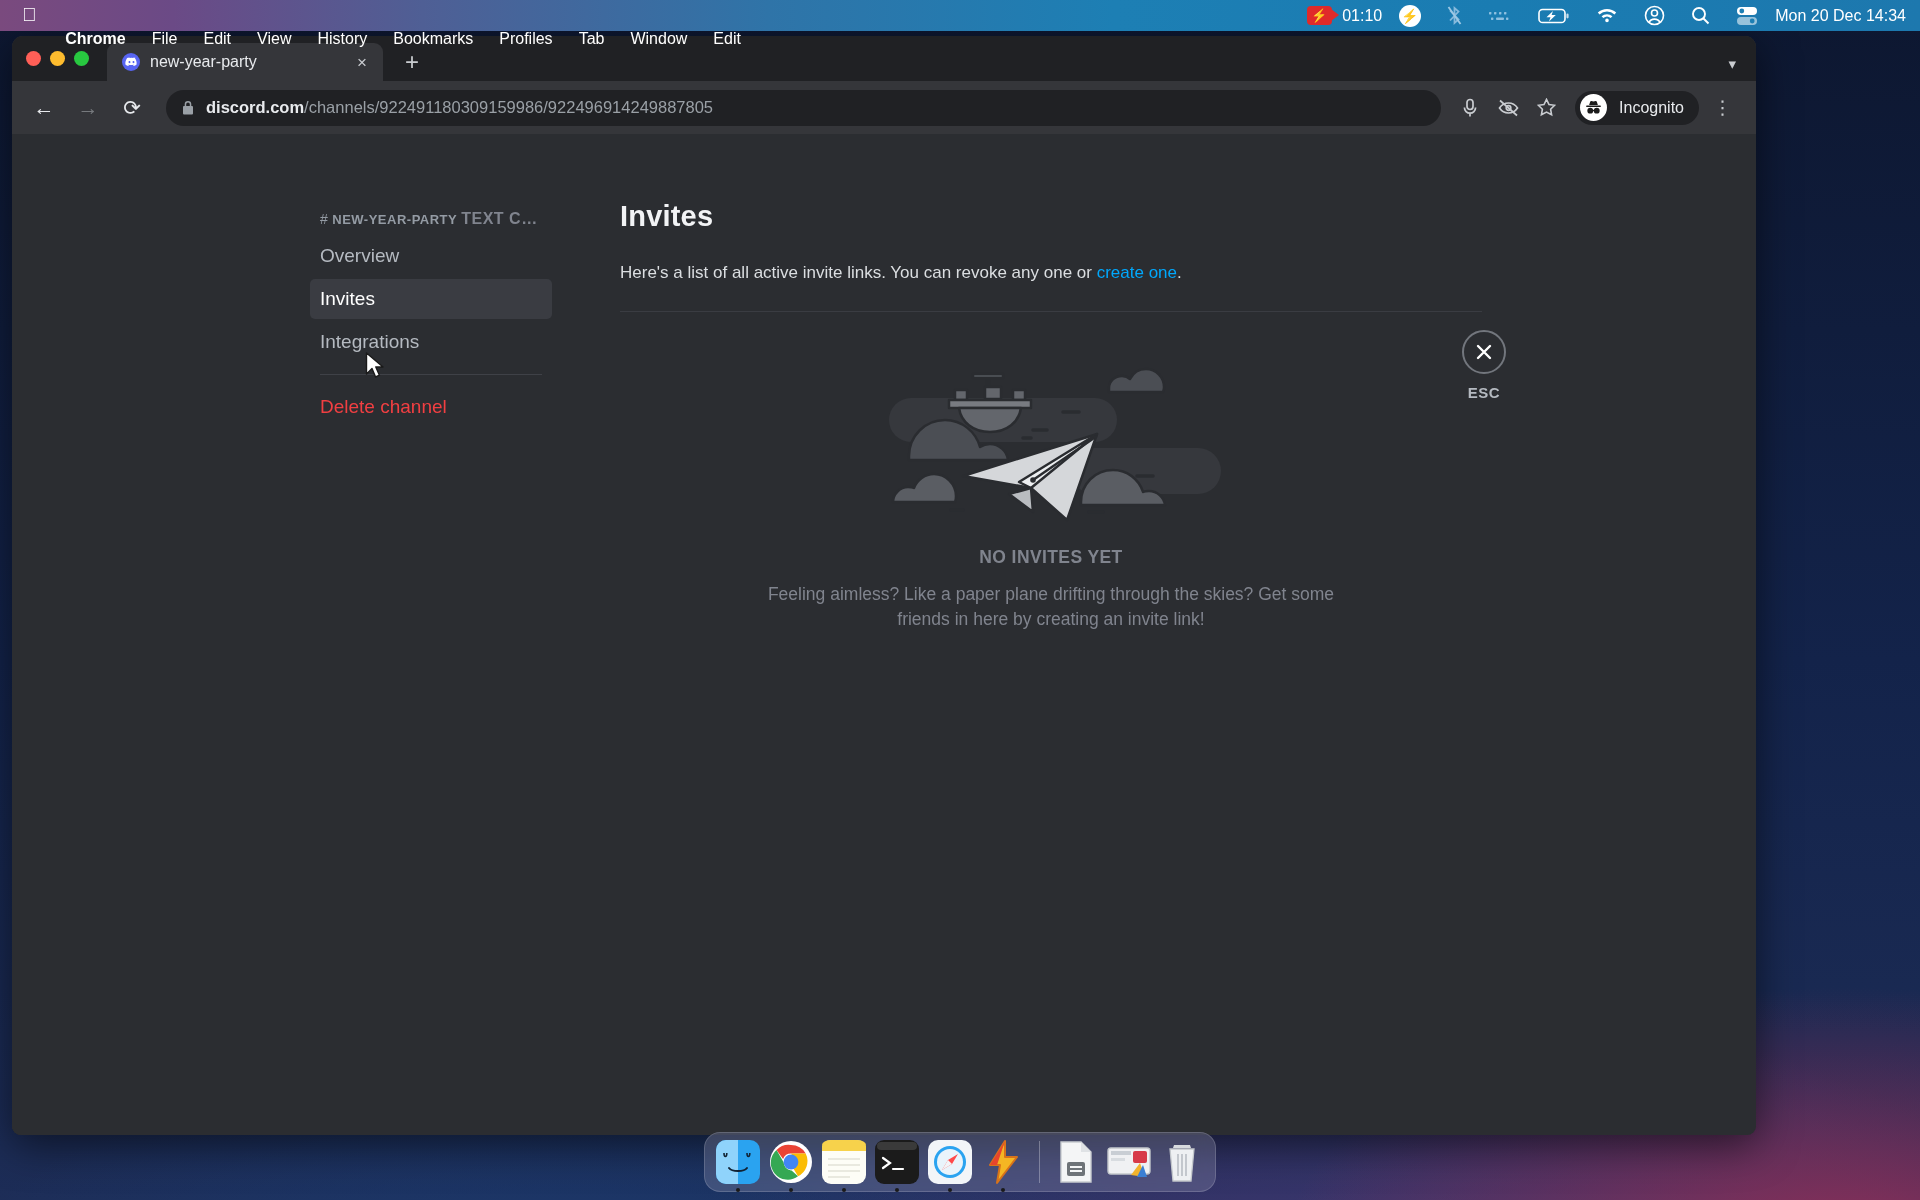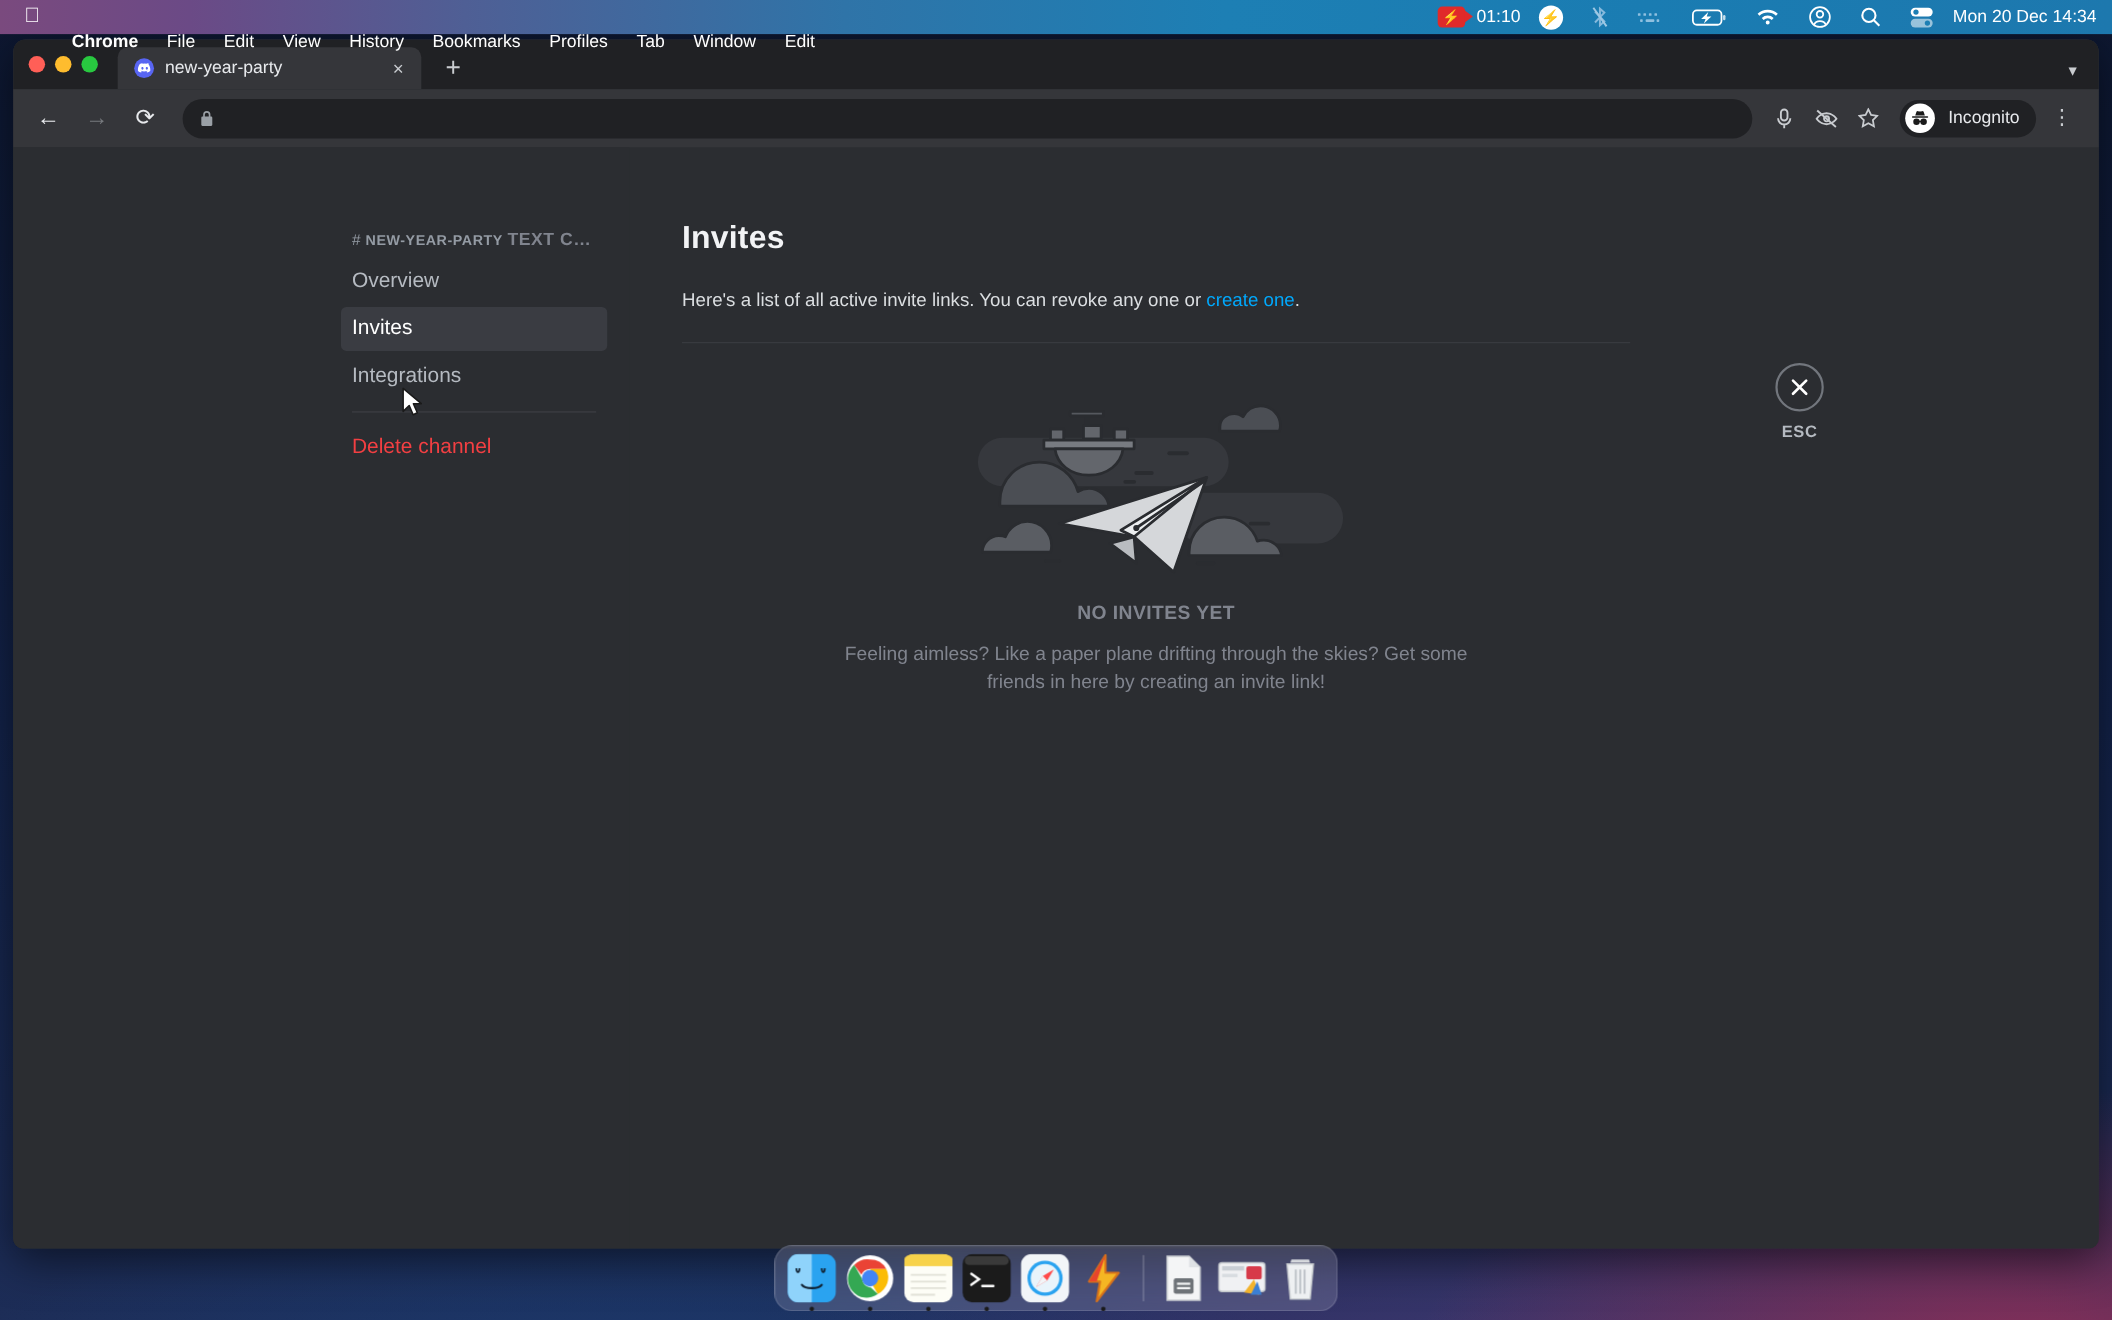--- a/index.html
+++ b/index.html
@@ -63,21 +63,21 @@
     width: 22px; height: 22px; border-radius: 50%;
     background: #ffffff; color: #1d7fb4;
     display: flex; align-items: center; justify-content: center;
     font-size: 14px; font-weight: bold;
   }
   .clock { font-size: 16px; padding-left: 4px; white-space: nowrap; }
 
   
   #window {
     position: absolute; left: 12px; top: 36px;
-    width: 1896px; height: 1099px;
+    width: 1744px; height: 1099px;
     border-radius: 11px 11px 9px 9px;
     background: #313338;
     overflow: hidden;
     box-shadow: 0 10px 40px rgba(0,0,0,.55);
     z-index: 20;
   }
 
   
   #tabstrip {
     height: 45px; background: #202124;
@@ -330,20 +330,21 @@
   <div id="toolbar">
     <div class="navbtn">←</div>
     <div class="navbtn disabled">→</div>
     <div class="navbtn">⟳</div>
     <div id="omnibox">
       <span class="lock-ic">
         <svg width="12" height="14" viewBox="0 0 12 14" fill="#9aa0a6">
           <path d="M6 0a3.3 3.3 0 0 0-3.3 3.3V5H2a1 1 0 0 0-1 1v6.5a1 1 0 0 0 1 1h8a1 1 0 0 0 1-1V6a1 1 0 0 0-1-1H9.3V3.3A3.3 3.3 0 0 0 6 0zm0 1.5a1.8 1.8 0 0 1 1.8 1.8V5H4.2V3.3A1.8 1.8 0 0 1 6 1.5z"></path>
         </svg>
       </span>
+      <span class="url"><span class="host">discord.com</span><span>/channels/922491180309159986/922496914249887805</span></span>
     </div>
     <div class="tb-ic">
       <svg width="16" height="20" viewBox="0 0 16 20" fill="none" stroke="#c9ccd0" stroke-width="1.7">
         <rect x="5" y="1.5" width="6" height="10" rx="3"></rect>
         <path d="M2.4 9.6a5.6 5.6 0 0 0 11.2 0M8 15.2V18.6"></path>
       </svg>
     </div>
     <div class="tb-ic">
       <svg width="21" height="18" viewBox="0 0 21 18" fill="none" stroke="#c9ccd0" stroke-width="1.7">
         <path d="M1.5 9s3.4-5 9-5 9 5 9 5-3.4 5-9 5-9-5-9-5z"></path>

